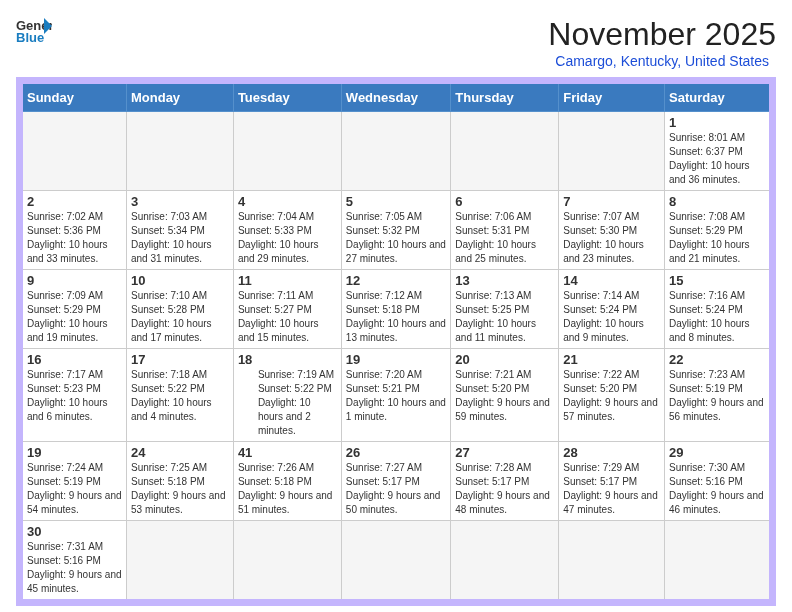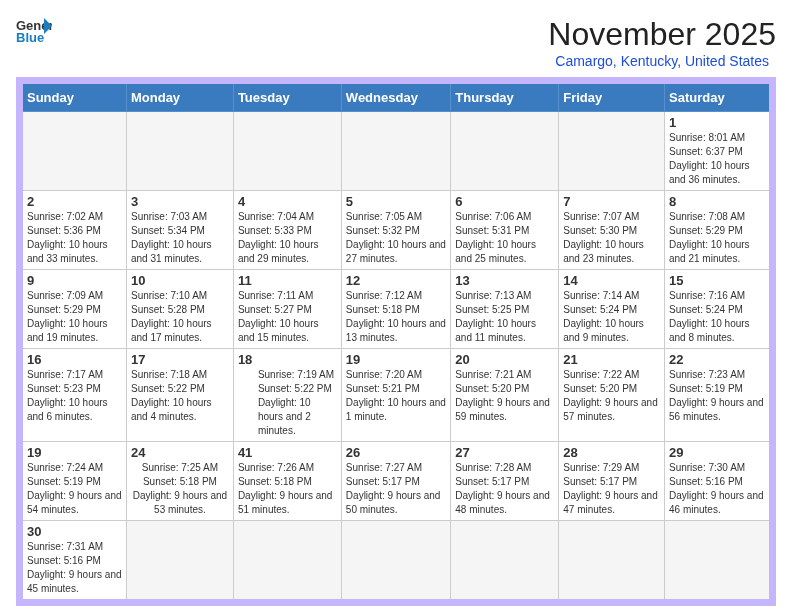--- a/index.html
+++ b/index.html
@@ -261,21 +261,21 @@
       </tr>
       <tr>
         <td>
           <span class="day-number">19</span>
           <div class="day-info" style="white-space: pre-wrap;">Sunrise: 7:24 AM
 Sunset: 5:19 PM
 Daylight: 9 hours and 54 minutes.</div>
         </td>
         <td>
           <span class="day-number">24</span>
-          <div class="day-info" style="white-space: pre-wrap; text-align: center;">Sunrise: 7:25 AM
+          <div class="day-info" style="white-space: pre-wrap;">Sunrise: 7:25 AM
 Sunset: 5:18 PM
 Daylight: 9 hours and 53 minutes.</div>
         </td>
         <td>
           <span class="day-number">41</span>
           <div class="day-info" style="white-space: pre-wrap;">Sunrise: 7:26 AM
 Sunset: 5:18 PM
 Daylight: 9 hours and 51 minutes.</div>
         </td>
         <td>

